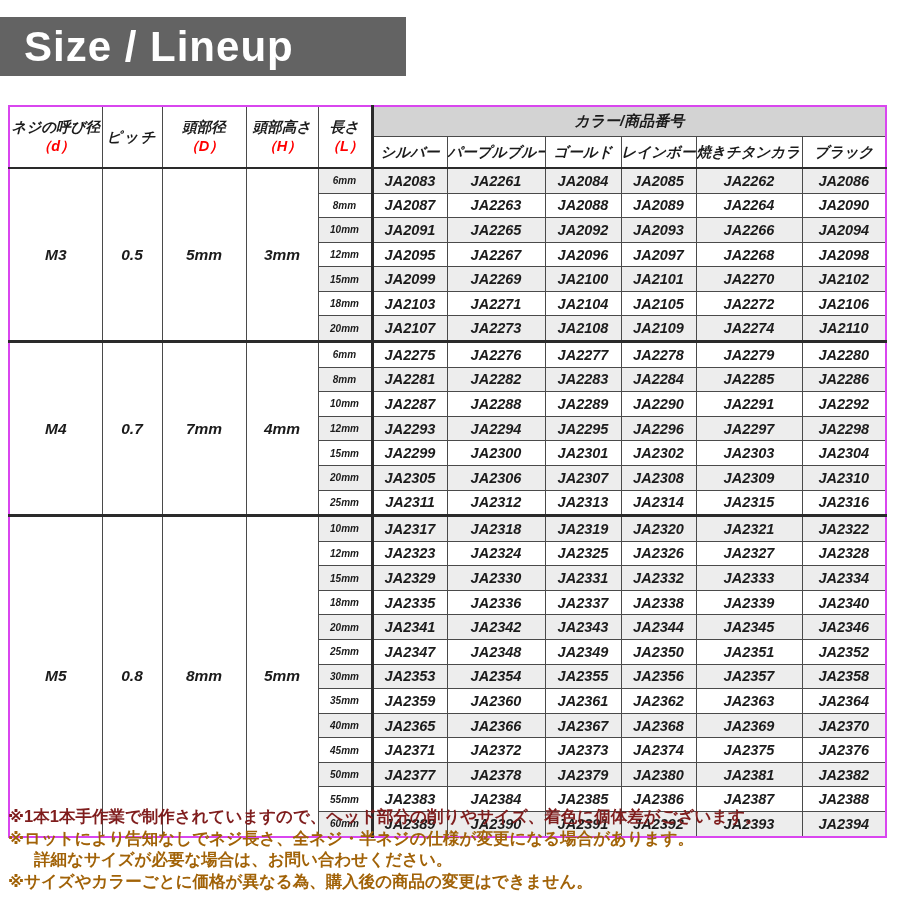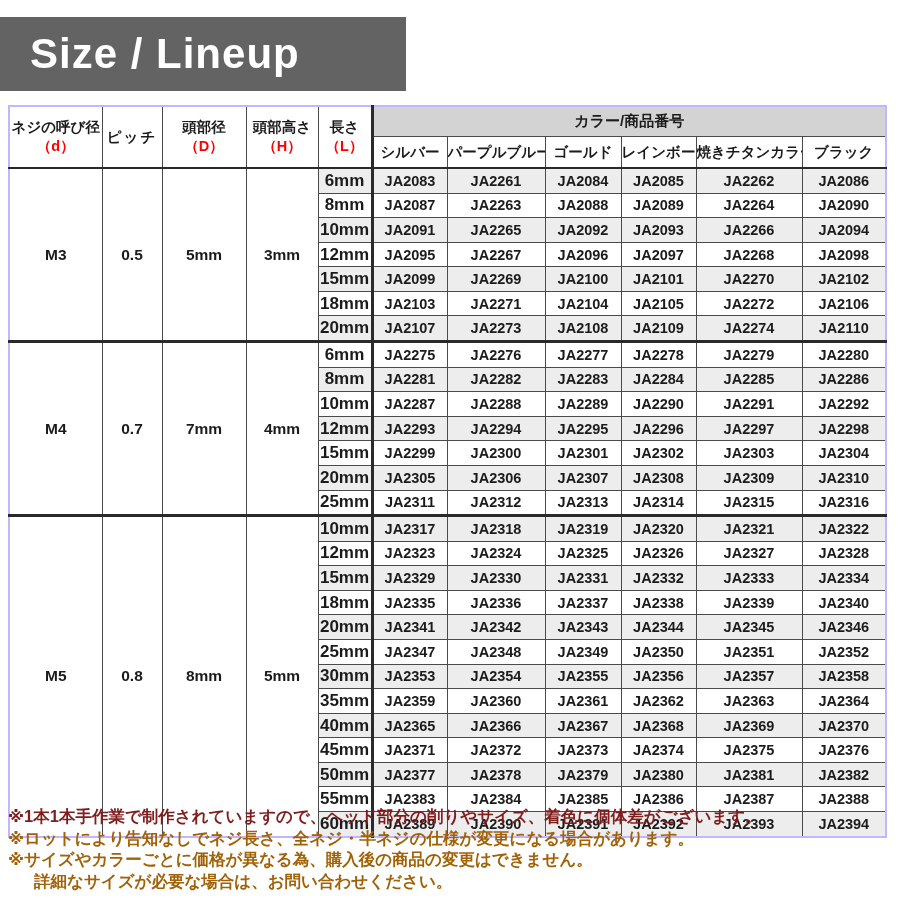--- a/index.html
+++ b/index.html
@@ -1,39 +1,39 @@
 <!DOCTYPE html>
 <html><head>
 <meta charset="utf-8">
 <style>
   html,body{margin:0;padding:0;background:#ffffff;width:900px;height:900px;
     font-family:"Liberation Sans","DejaVu Sans",sans-serif;}
   .stage{position:relative;width:900px;height:900px;overflow:hidden;}
 
   
-  .banner{position:absolute;left:0;top:17px;width:406px;height:74px;background:#636363;
-    display:flex;align-items:center;box-sizing:border-box;padding-left:30px;}
+  .banner{position:absolute;left:0;top:17px;width:406px;height:59px;background:#636363;
+    display:flex;align-items:center;box-sizing:border-box;padding-left:24px;}
   .banner span{color:#ffffff;font-weight:bold;font-size:42px;letter-spacing:1px;white-space:nowrap;}
 
   
   .tbl-wrap{position:absolute;left:8px;top:105px;}
-  table{border-collapse:collapse;table-layout:fixed;width:877px;border:2px solid #c4b5fd;}
+  table{border-collapse:collapse;table-layout:fixed;width:877px;border:2px solid #d946ef;font-style:italic;}
   th,td{border:1px solid #4a4a4a;padding:0;text-align:center;vertical-align:middle;
     font-weight:bold;color:#1b1b1b;overflow:hidden;white-space:nowrap;}
   thead th{background:#ffffff;font-size:14.5px;}
   thead tr.h1 th{height:29px;}
   thead tr.h2 th{height:30px;}
   th .hdr-label{line-height:1.15;}
   th .hdr-sub{color:#ff0000;font-size:14.5px;line-height:1.2;margin-top:2px;}
   .color-group-cell{background:#d3d3d3 !important;font-size:15px;}
   .pitch-header{letter-spacing:2px;}
   tbody td{height:23.58px;font-size:14.5px;background:#ffffff;}
   .data-row.alt td{background:#ededed;}
   .data-row td.group-cell{background:#ffffff;font-size:15.5px;}
-  .len-cell{font-size:17px;}
+  .len-cell{font-size:10px;}
   .first-code,.first-color{border-left:3px solid #2a2a2a !important;margin-top:23px;}
   .first-data td{border-top:2px solid #2a2a2a;}
   .group-start td{border-top:3px solid #2a2a2a;}
 
   
   .notes{position:absolute;left:8px;top:806px;width:880px;}
   .note{font-size:16.5px;font-weight:bold;line-height:21.5px;color:#7f1d1d;white-space:nowrap;}
   .note.red{color:#a16207;}
   .note.indent{padding-left:26px;}
 </style>
@@ -347,17 +347,17 @@
             <td class="code-cell">JA2393</td>
             <td class="code-cell">JA2394</td>
           </tr>
         </tbody>
     </table>
   </div>
 
   <div class="notes">
       <div class="note">※1本1本手作業で制作されていますので、ヘッド部分の削りやサイズ、着色に個体差がございます。</div>
       <div class="note red">※ロットにより告知なしでネジ長さ、全ネジ・半ネジの仕様が変更になる場合があります。</div>
+      <div class="note red indent">詳細なサイズが必要な場合は、お問い合わせください。</div>
       <div class="note red">※サイズやカラーごとに価格が異なる為、購入後の商品の変更はできません。</div>
-      <div class="note red indent">詳細なサイズが必要な場合は、お問い合わせください。</div>
     </div>
 
 </div>
 
 </body></html>

